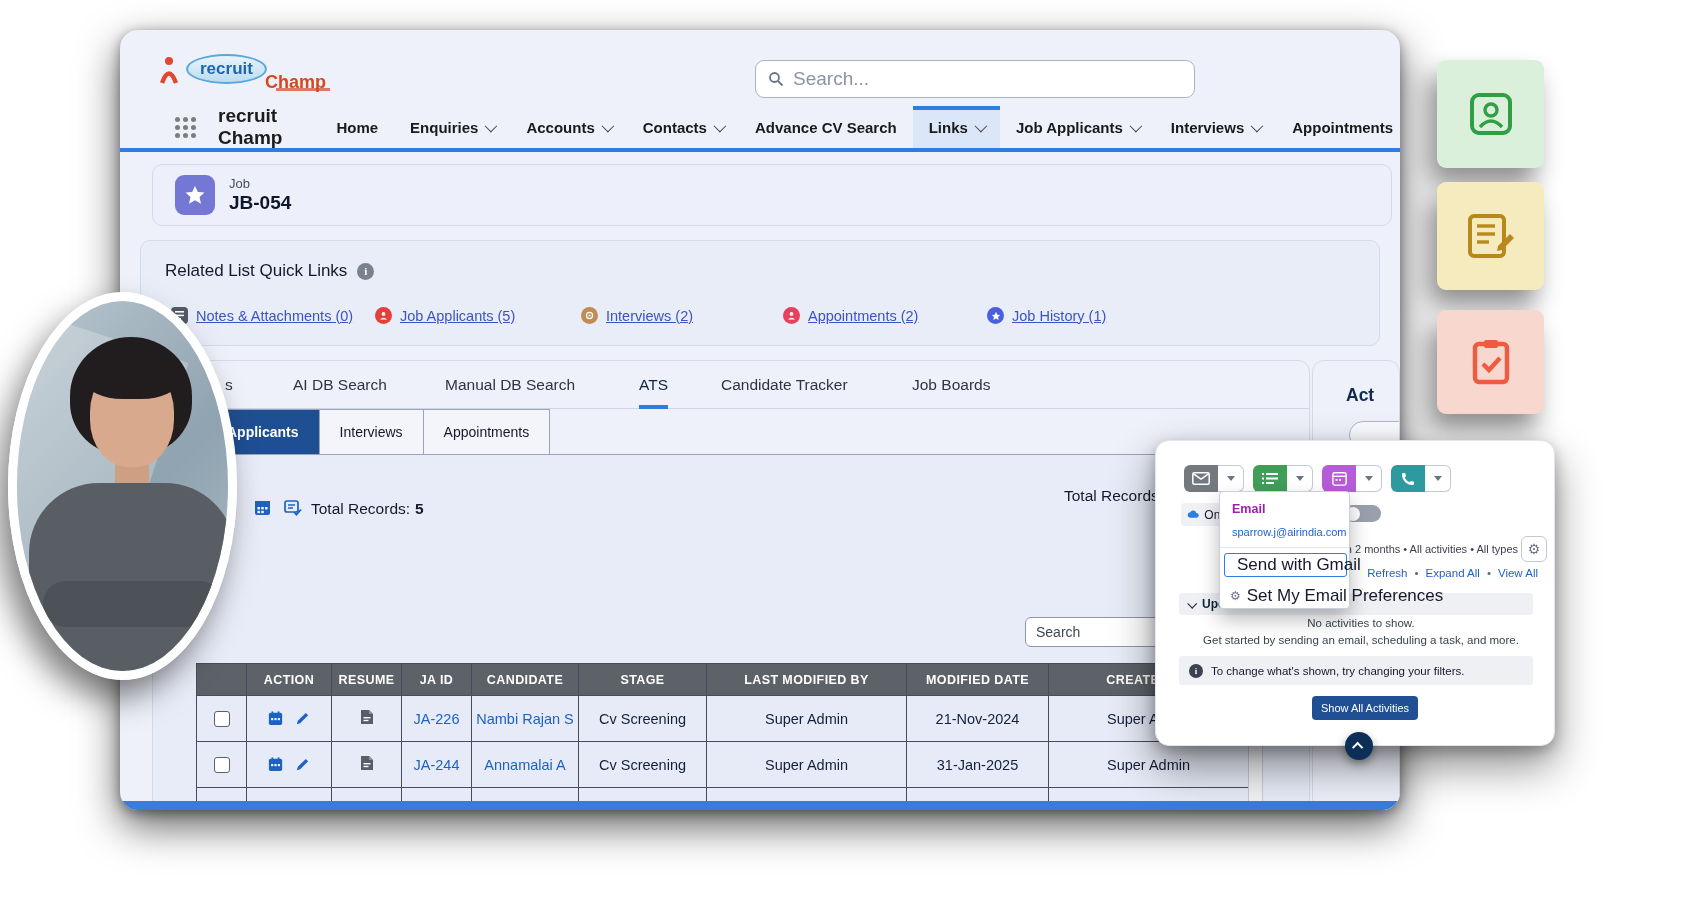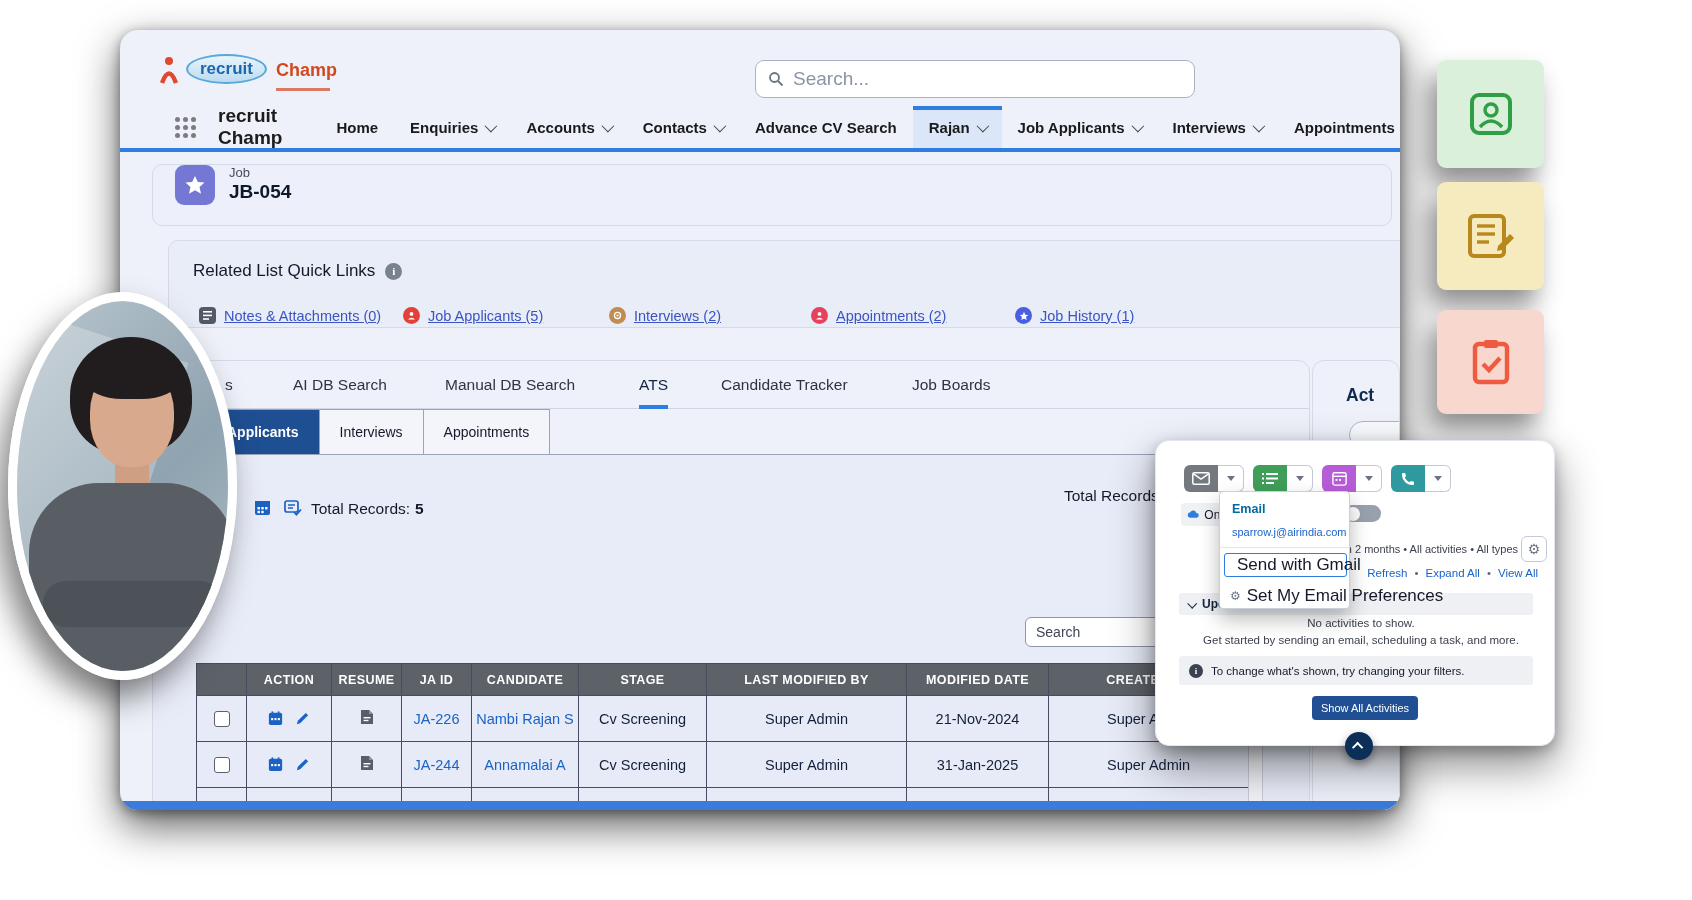--- a/index.html
+++ b/index.html
@@ -14,49 +14,49 @@
     box-shadow:0 16px 42px rgba(0,0,0,.62), 0 3px 12px rgba(0,0,0,.38);
     z-index:1;
   }
   .window::after { content:""; position:absolute; left:0; right:0; bottom:0; height:9px; background:#3c7bd9; }
 
   
   .logo { position:absolute; left:40px; top:24px; display:flex; align-items:flex-start; gap:2px; }
   .logo-person { margin-top:2px; }
   .logo-recruit { display:inline-block; border:2px solid #59a7db; border-radius:50%; padding:3px 12px;
     color:#1f66b0; font-weight:bold; font-size:17px; background:linear-gradient(180deg,#e8f4fb,#bcdcf1); }
-  .logo-champ { color:#d2491f; font-weight:bold; font-size:18px; margin-left:-4px; margin-top:6px; display:inline-block;padding-left:11px; }
+  .logo-champ { color:#d2491f; font-weight:bold; font-size:18px; margin-left:-4px; margin-top:18px; display:inline-block; }
   .logo-tagline { position:absolute; left:116px; top:34px; width:54px; height:3px; background:#d2491f; opacity:.7; }
 
   
   .gsearch { position:absolute; left:635px; top:30px; width:440px; height:38px; background:#fff;
     border:1.5px solid #aab3c6; border-radius:9px; display:flex; align-items:center; padding:0 12px; gap:9px; }
   .gsearch-text { color:#8a94a6; font-size:19px; }
 
   
   .nav { position:absolute; left:0; top:76px; width:100%; height:46px; display:flex; align-items:center;
     border-bottom:4px solid #2e7de1;font-weight:bold; }
   .waffle { margin-left:55px; display:grid; grid-template-columns:repeat(3,5px); grid-gap:3px; cursor:pointer; }
   .waffle i { width:5px; height:5px; border-radius:50%; background:#7d7d7d; }
   .appname { margin-left:22px; font-size:19px; color:#1c1c1c; }
   .nav-items { display:flex; align-items:center; margin-left:38px; height:100%; }
   .nav-item { display:flex; align-items:center; gap:7px; padding:0 16px; height:100%; font-size:15px; color:#1a1a1a; cursor:pointer; white-space:nowrap; }
   .nav-item.active { background:#dbe7f8; box-shadow:inset 0 4px 0 #2e7de1; }
   .chev { width:9px; height:9px; border-right:1.6px solid #444; border-bottom:1.6px solid #444; transform:rotate(45deg) translateY(-2px); }
 
   
   .card { background:#e9edf8; border:1px solid #d5dae9; border-radius:10px; }
-  .job-card { position:absolute; left:32px; top:134px; width:1240px; height:62px; background:#edf0fa; display:flex; }
+  .job-card { position:absolute; left:32px; top:134px; width:1240px; height:62px; background:#edf0fa; display:flex; align-items:center; }
   .job-tile { width:40px; height:40px; border-radius:9px; background:#7478d4; margin-left:22px; display:flex; align-items:center; justify-content:center; }
   .job-meta { margin-left:14px; }
   .job-entity { font-size:13px; color:#474c5b; }
   .job-name { font-size:19px; font-weight:bold; color:#0f172a; margin-top:1px; }
 
   
-  .ql-card { position:absolute; left:48px; top:210px; width:1240px; height:88px; }
+  .ql-card { position:absolute; left:20px; top:210px; width:1240px; height:106px; }
   .ql-title-row { display:flex; align-items:center; gap:10px; padding:20px 0 0 24px; }
   .ql-title { font-size:17px; color:#15192b; }
   .info-dot { width:17px; height:17px; border-radius:50%; background:#7a828f; color:#fff; font-size:11px; font-weight:bold;
     display:flex; align-items:center; justify-content:center; font-family:"Liberation Serif",serif; }
   .ql-links { position:absolute; left:0; top:66px; width:100%; height:24px; }
   .ql-link { position:absolute; display:flex; align-items:center; gap:8px; cursor:pointer; }
   .ql-ico { width:17px; height:17px; border-radius:4px; display:flex; align-items:center; justify-content:center; flex:none; }
   .ql-ico.round { border-radius:50%; }
   .ql-text { font-size:14.5px; color:#3a53c5; text-decoration:underline; white-space:nowrap; }
 
@@ -146,21 +146,21 @@
   .note-text { font-size:11.5px; color:#15192b; }
   .show-all { position:absolute; left:156px; top:255px; width:106px; height:24px; background:#205093; border-radius:4px;
     color:#fff; font-size:11px; display:flex; align-items:center; justify-content:center; cursor:pointer; }
   .float-fab { position:absolute; left:189px; top:291px; width:28px; height:28px; border-radius:50%; background:#0c2f58;
     display:flex; align-items:center; justify-content:center; cursor:pointer; box-shadow:0 4px 10px rgba(0,0,0,.4); }
   .fab-chev { width:8px; height:8px; border-left:2px solid #fff; border-top:2px solid #fff; transform:rotate(45deg) translateY(2px); }
 
   
   .dropdown { position:absolute; left:63px; top:50px; width:131px; height:118px; background:#fff;
     border:1px solid #c9cfdb; border-radius:4px; box-shadow:0 10px 20px rgba(0,0,0,.28); z-index:5; }
-  .dd-title { position:absolute; left:12px; top:10px; font-size:12.5px; font-weight:bold; color:#0369a1; }
+  .dd-title { position:absolute; left:12px; top:10px; font-size:12.5px; font-weight:bold; color:#a21caf; }
   .dd-recipient { position:absolute; left:12px; top:34px; font-size:11px; color:#1a63c9; cursor:pointer; }
   .dd-div { position:absolute; left:0; top:55px; width:100%; height:1px; background:#e3e6ee; }
   .dd-gmail { position:absolute; left:4px; top:61px; width:123px; height:24px; border:1.6px solid #2e7de1; border-radius:3px;
     display:flex; align-items:center; gap:6px; padding:0 6px; cursor:pointer; }
   .dd-prefs { position:absolute; left:4px; top:93px; width:123px; height:22px; display:flex; align-items:center; gap:6px;
     padding:0 6px; cursor:pointer; }
   .dd-item-text { font-size:17px; color:#15192b; white-space:nowrap; }
   .gear-glyph { color:#6b7384; font-size:12px; line-height:1; }
 
   
@@ -221,21 +221,21 @@
             <span class="chev"></span>
           </div>
         <div class="nav-item">
             <span>Contacts</span>
             <span class="chev"></span>
           </div>
         <div class="nav-item">
             <span>Advance CV Search</span>
           </div>
         <div class="nav-item active">
-            <span>Rajan</span>
+            <span>Links</span>
             <span class="chev"></span>
           </div>
         <div class="nav-item">
             <span>Job Applicants</span>
             <span class="chev"></span>
           </div>
         <div class="nav-item">
             <span>Interviews</span>
             <span class="chev"></span>
           </div>

